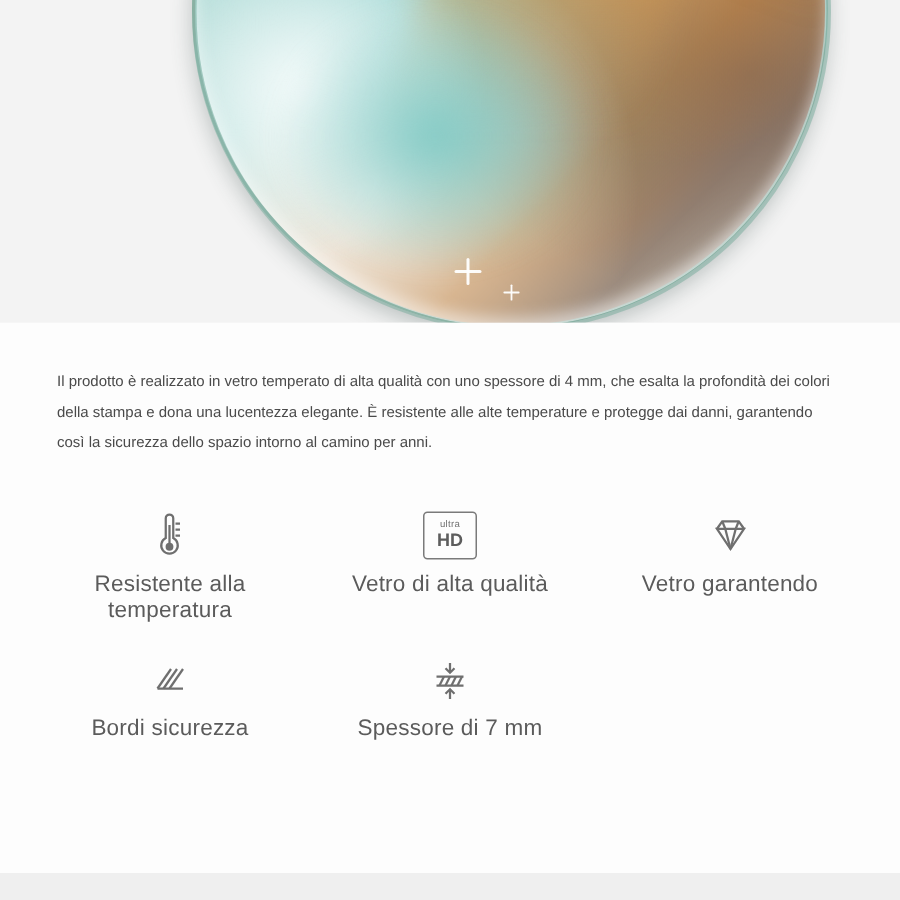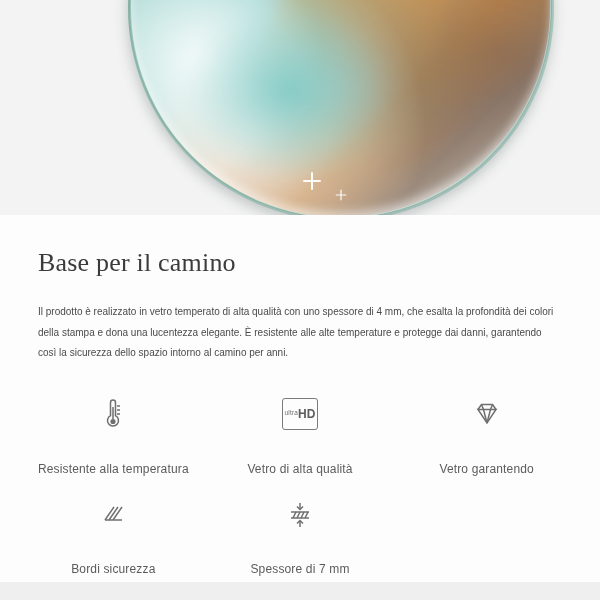--- a/index.html
+++ b/index.html
@@ -155,33 +155,33 @@
   }
   .feature .ficon {
     width: 48px;
     height: 48px;
     display: flex;
     align-items: center;
     justify-content: center;
     color: #6f6f6f;
   }
   .feature .flabel {
-    margin-top: 24px;
-    font-size: 12px;
+    margin-top: 0;
+    font-size: 15px;
     color: #5b5b5b;
     letter-spacing: 0.15px;
     text-align: center;
   }
   .hd-badge {
     width: 34px;
     height: 30px;
     border: 1.6px solid #7a7a7a;
     border-radius: 3px;
     display: flex;
-    flex-direction: row;
+    flex-direction: column;
     align-items: center;
     justify-content: center;
     line-height: 1;
   }
   .hd-badge .t1 { font-size: 6.4px; color: #6f6f6f; letter-spacing: .2px; }
   .hd-badge .t2 { font-size: 12px; font-weight: bold; color: #5d5d5d; margin-top: 1px; }
 
   
   .bottom-bar {
     position: absolute;
@@ -204,21 +204,20 @@
       <div class="swirl2"></div>
       <div class="swirl3"></div>
       <div class="swirl4"></div>
     </div>
     <div class="glass-edge"></div>
     <div class="sparkle s1"></div>
     <div class="sparkle s2"></div>
   </div>
 
   <h1 class="headline">
-    <span>Base per il camino</span>
   </h1>
 
   <p class="body-copy">Il prodotto è realizzato in vetro temperato di alta qualità con uno spessore di 4 mm, che esalta la profondità dei colori della stampa e dona una lucentezza elegante. È resistente alle alte temperature e protegge dai danni, garantendo così la sicurezza dello spazio intorno al camino per anni.</p>
 
   <div class="features">
 
     <div class="feature">
       <div class="ficon">
         <svg width="40" height="40" viewBox="0 0 40 40" fill="none" stroke="#6f6f6f" stroke-width="1.5">
           <path d="M17.5 8.5a2.5 2.5 0 0 1 5 0v13.2a5.5 5.5 0 1 1-5 0z"></path>

